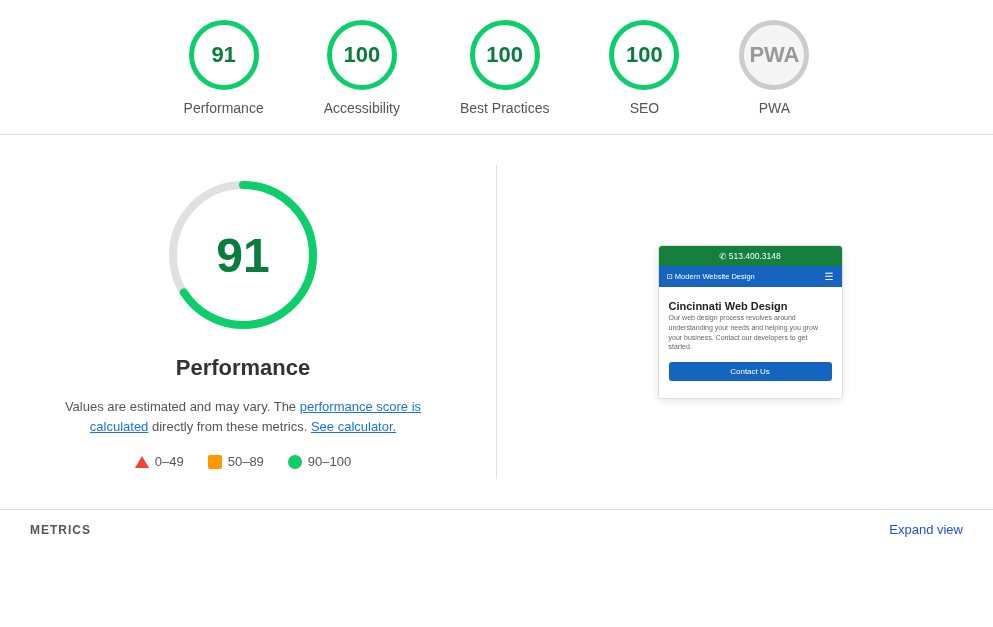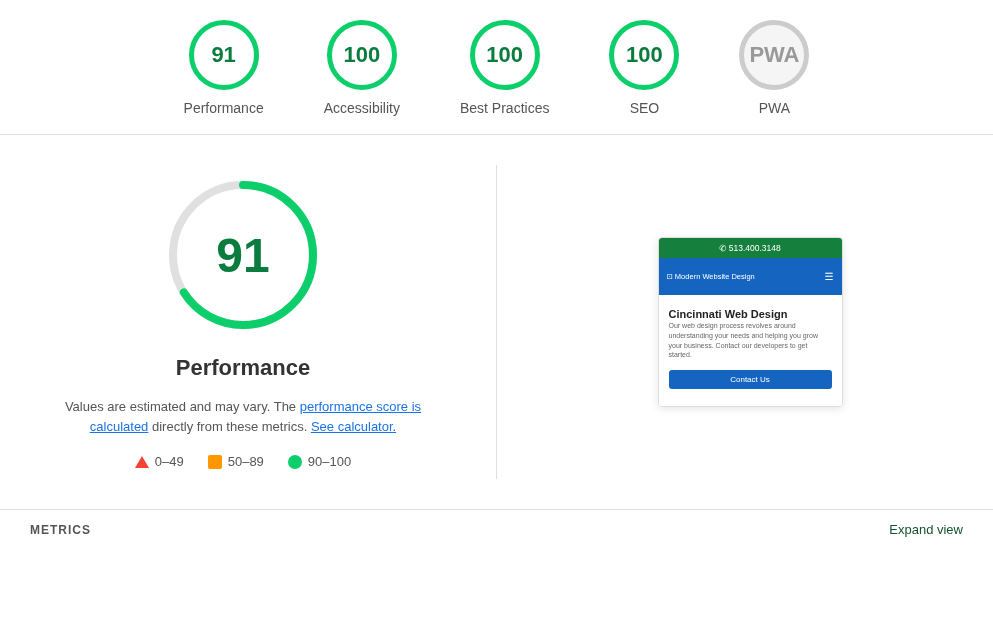--- a/index.html
+++ b/index.html
@@ -165,21 +165,21 @@
     .preview-topbar {
       background: #15803d;
       color: #fff;
       padding: 5px 8px;
       font-size: 8.5px;
       text-align: center;
     }
     .preview-navbar {
       background: #1565c0;
       color: #fff;
-      padding: 13px 8px;
+      padding: 5px 8px;
       display: flex;
       align-items: center;
       justify-content: space-between;
       font-size: 8px;
     }
     .preview-nav-logo {
       font-size: 7.5px;
     }
     .preview-hamburger {
       font-size: 10px;
@@ -236,21 +236,21 @@
     }
     .metrics-label {
       font-size: 12px;
       font-weight: bold;
       letter-spacing: 1px;
       color: #555;
       text-transform: uppercase;
     }
     .expand-view-btn {
       font-size: 13px;
-      color: #14532d;
+      color: #1d4ed8;
       background: none;
       border: none;
       cursor: pointer;
       text-decoration: none;
     }
   </style>
 </head>
 <body>
 
 <div class="scores-bar">

